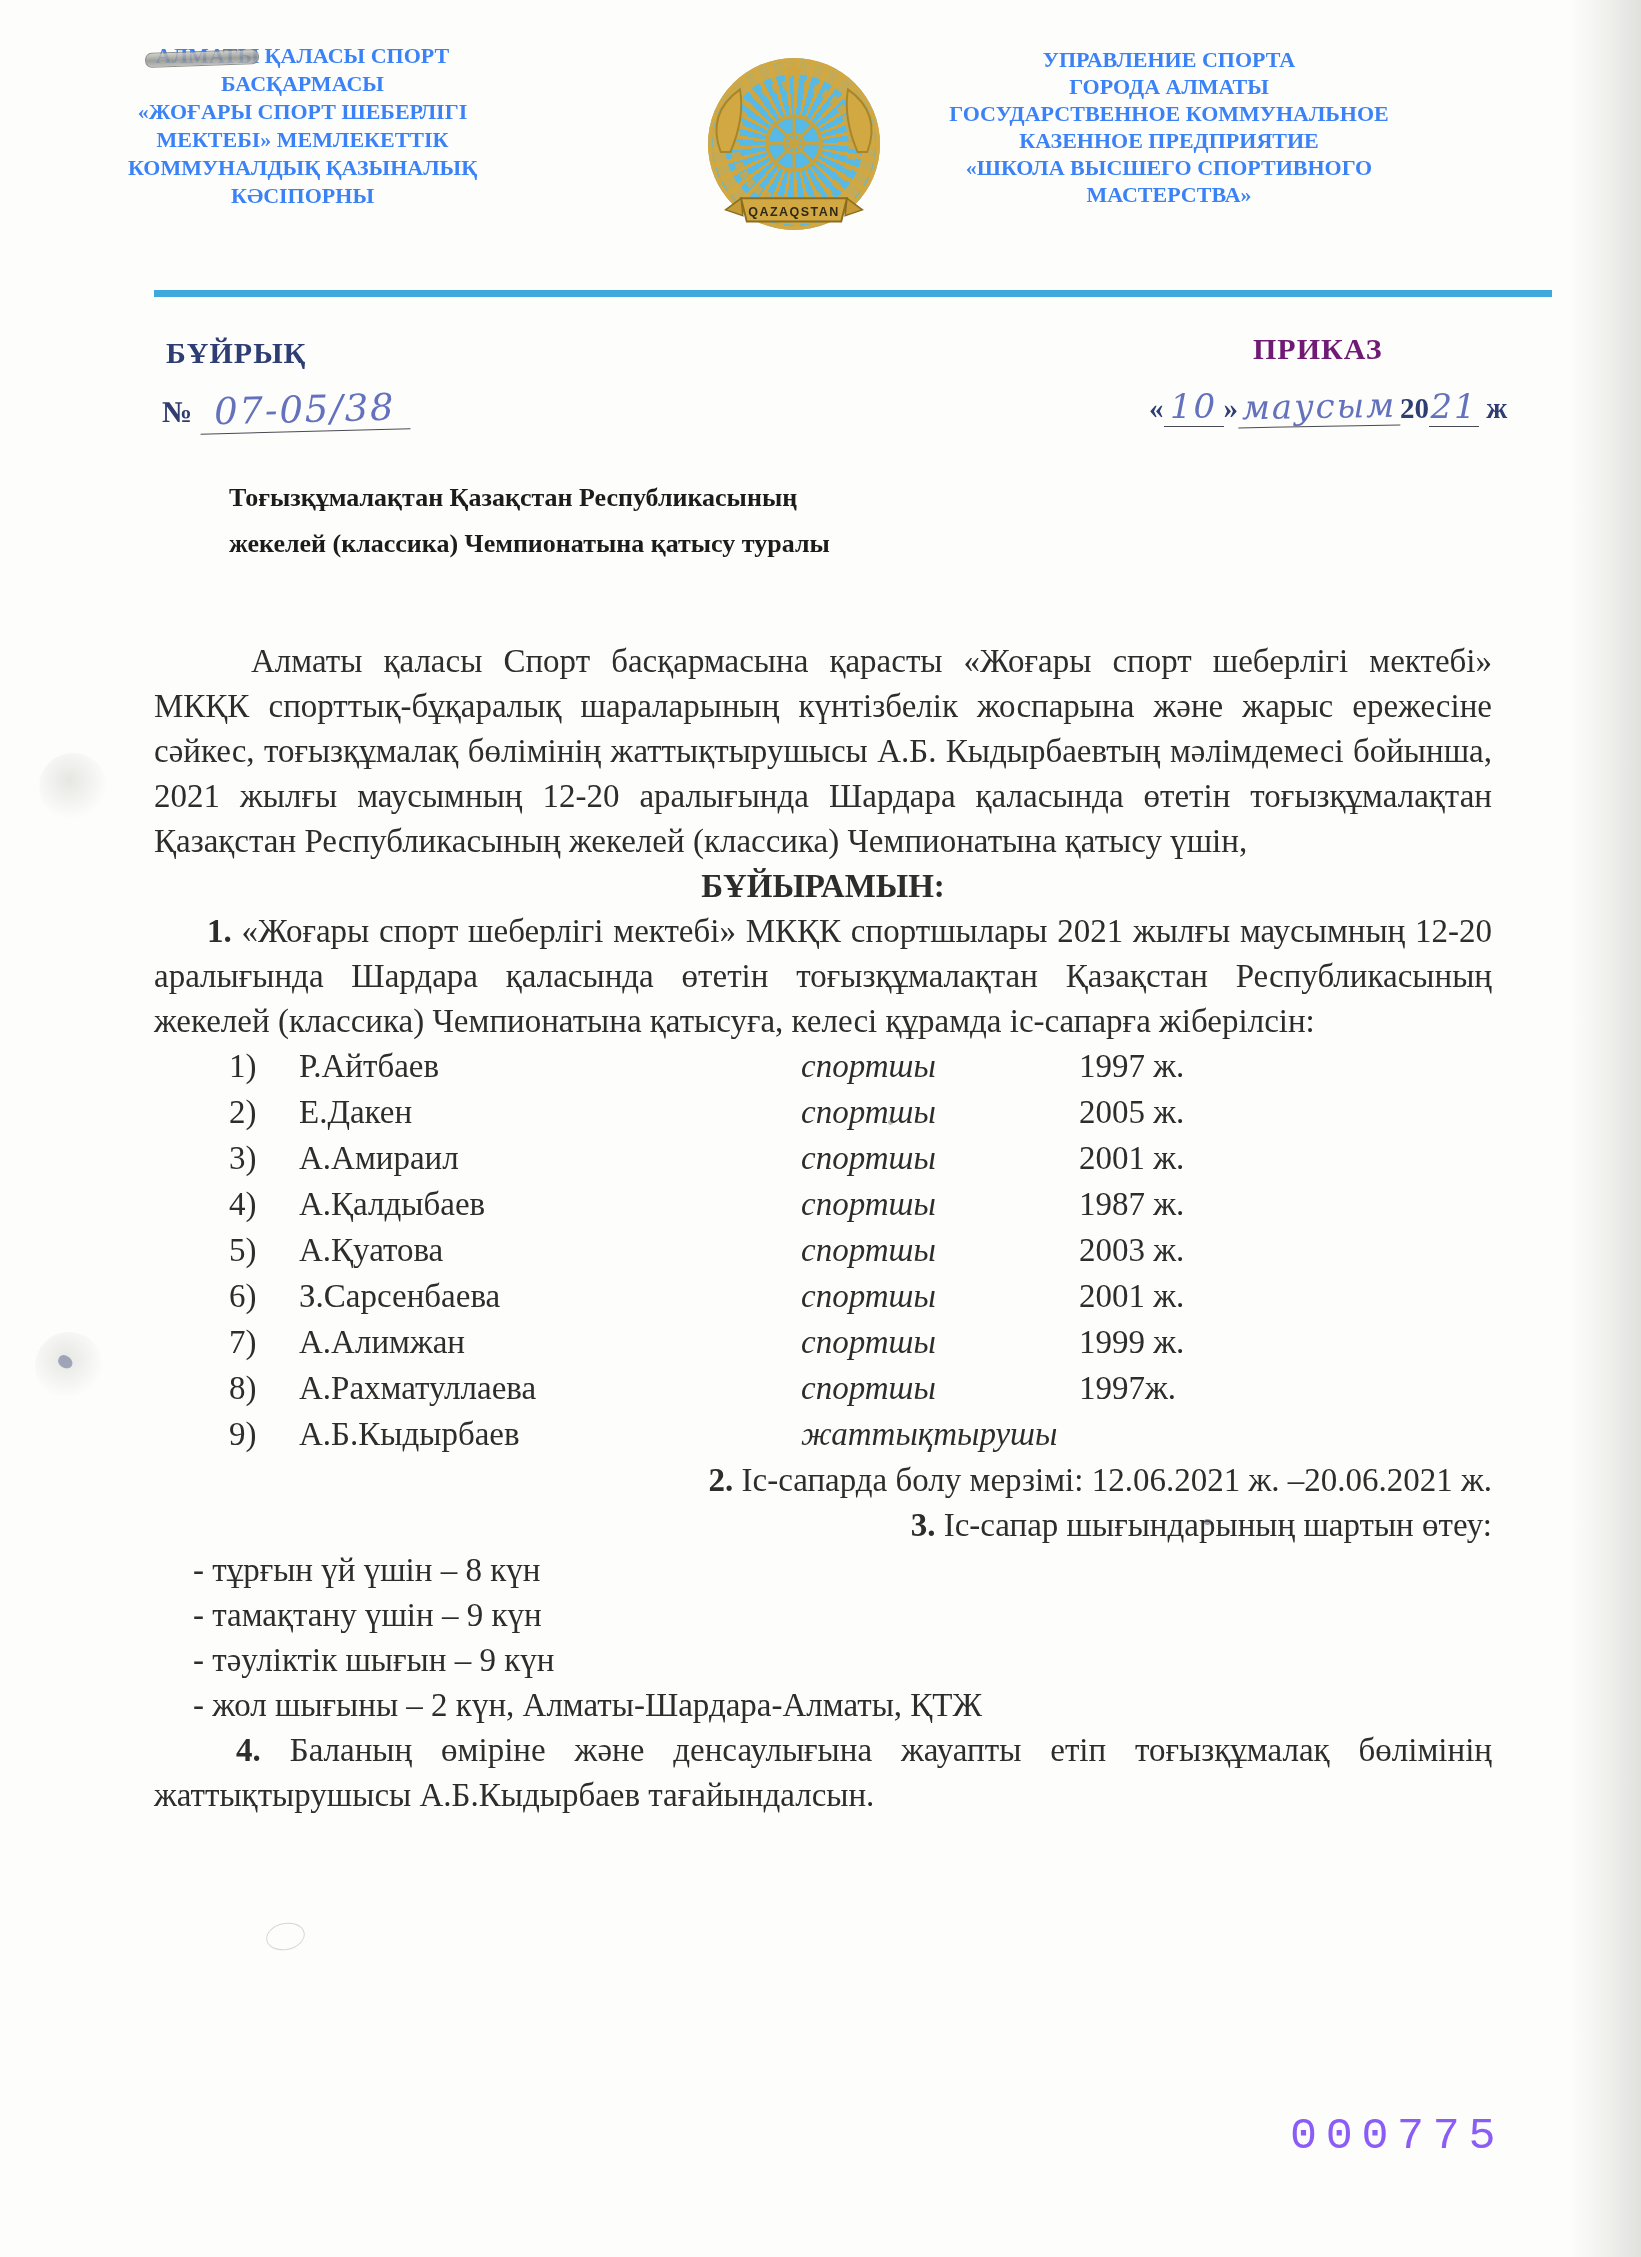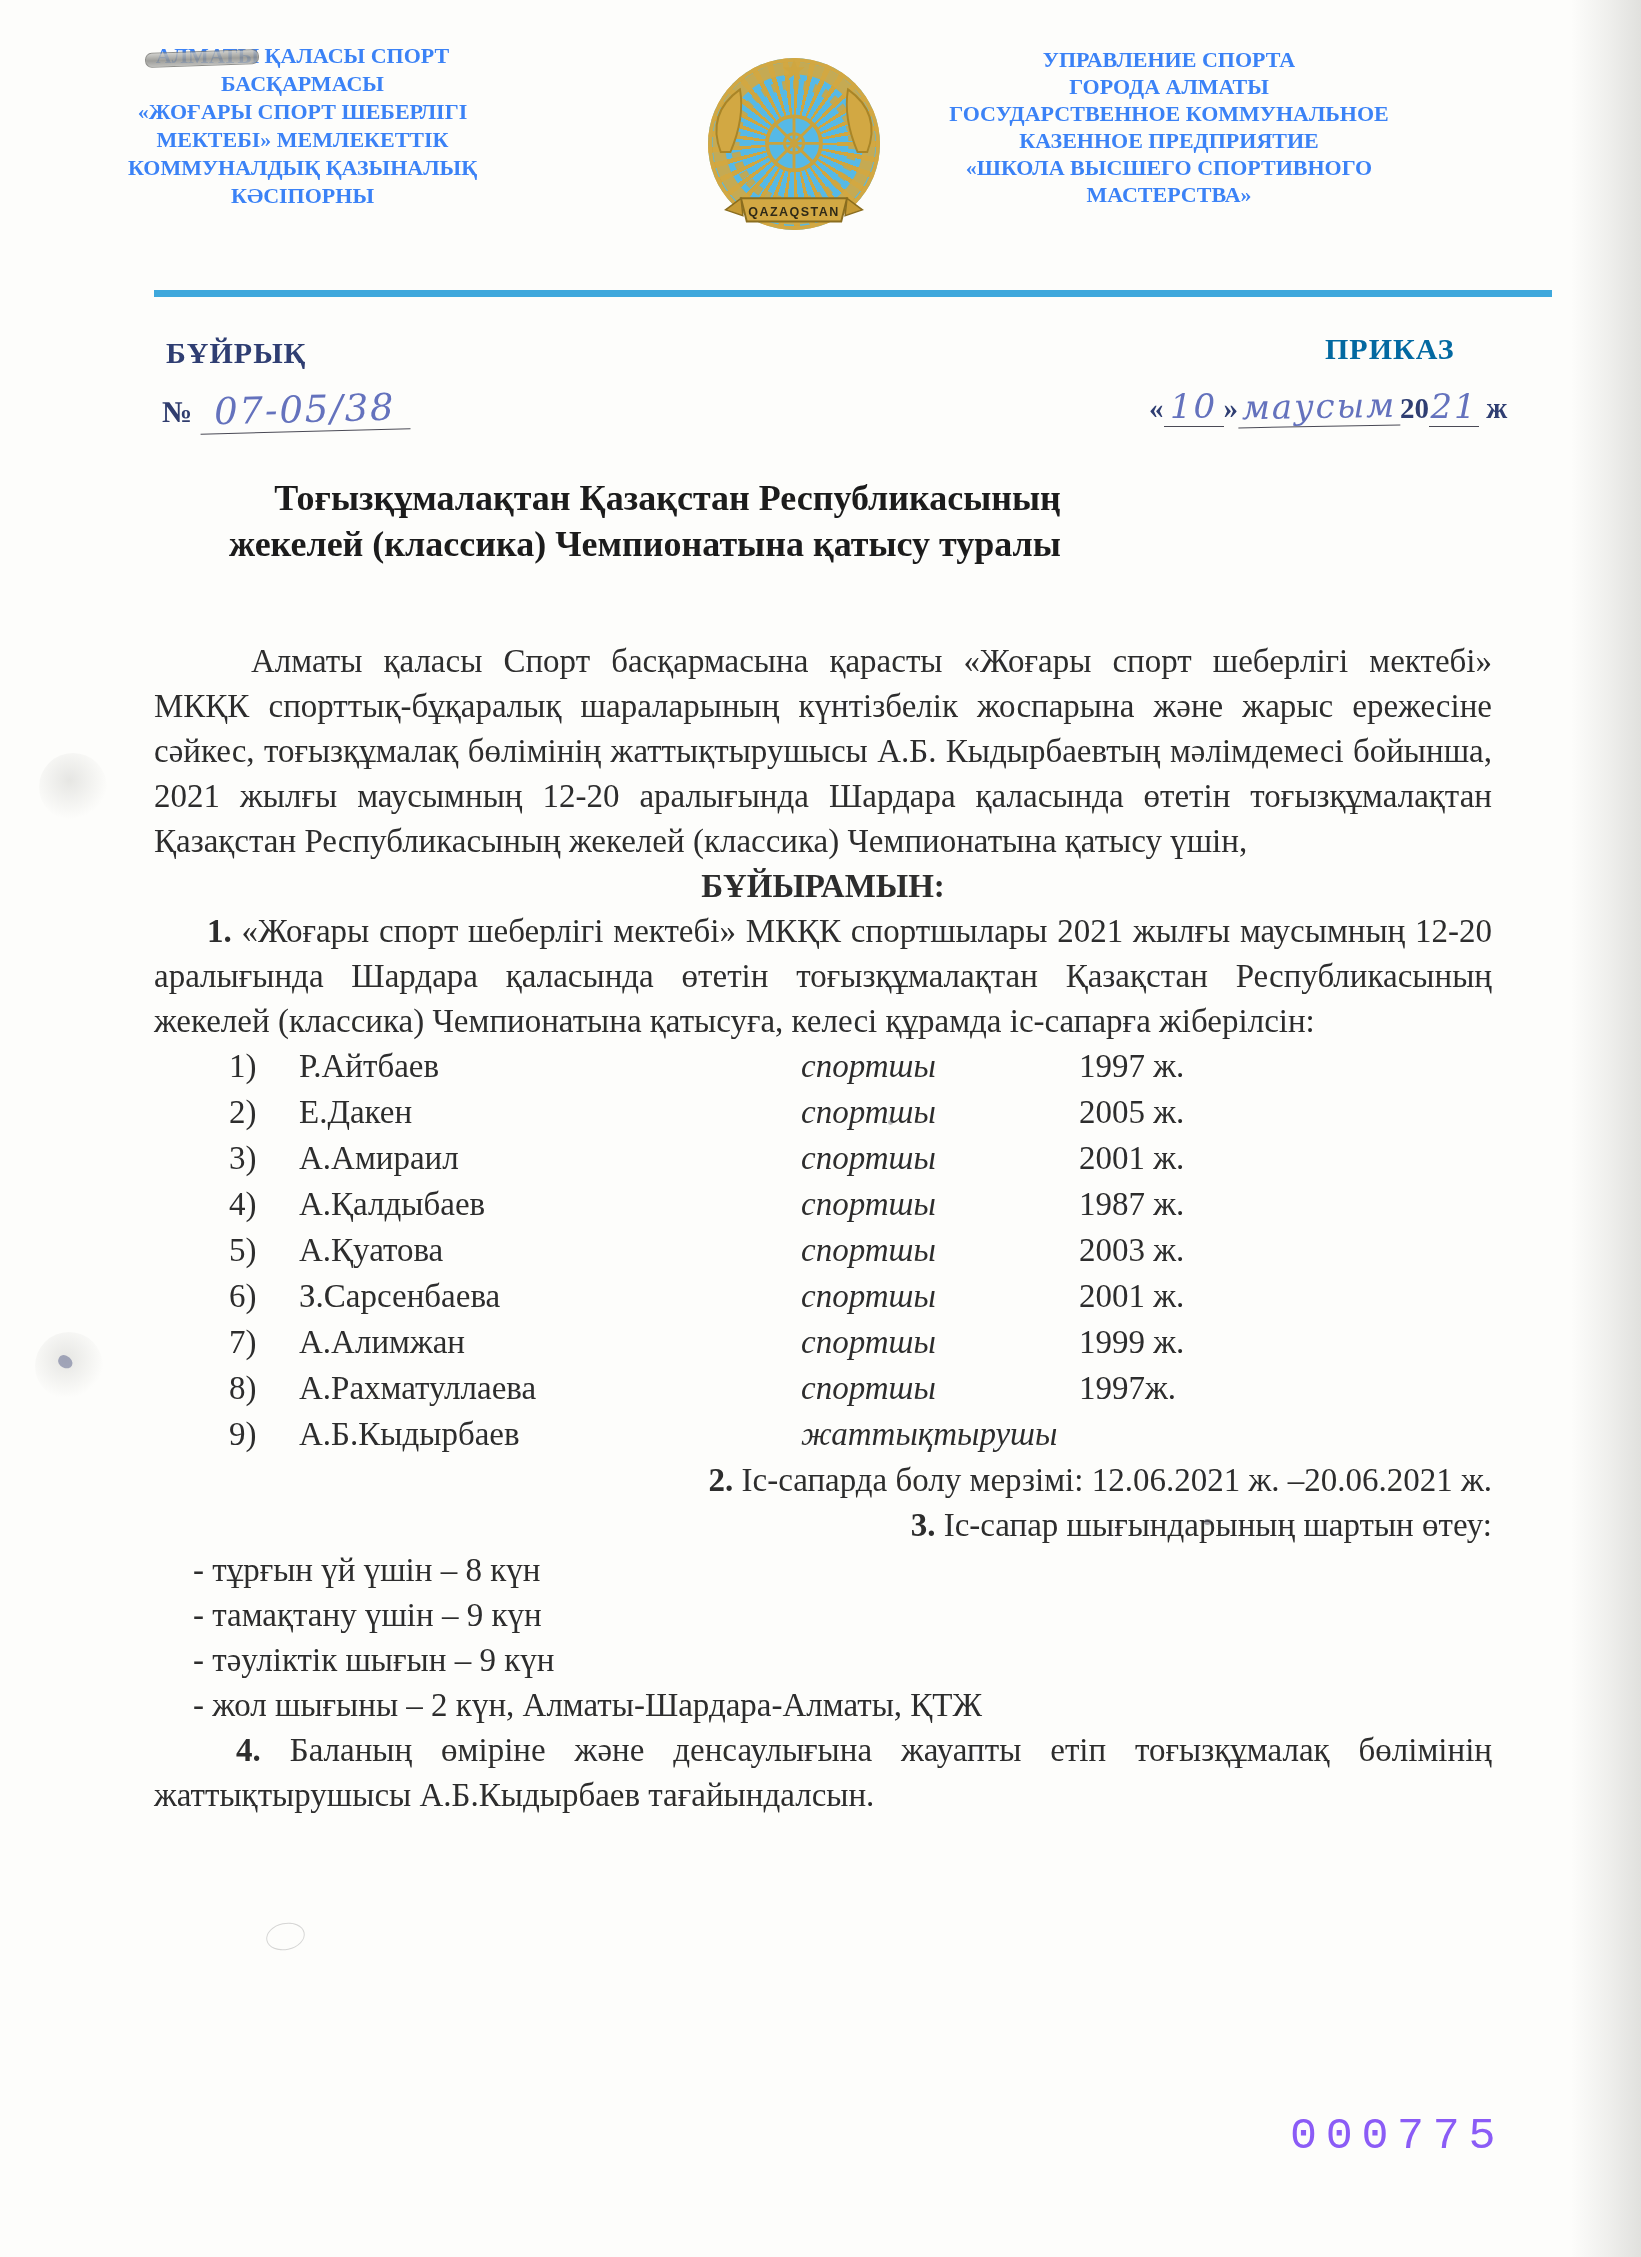--- a/index.html
+++ b/index.html
@@ -16,39 +16,39 @@
   .emblem{position:absolute;left:687px;top:46px;width:214px;height:214px;}
   .emblem-disc{
     position:absolute;left:21px;top:11.6px;width:172px;height:172px;border-radius:50%;
     background:repeating-conic-gradient(#cfa640 0deg 4deg,#56b9e6 4deg 11deg);
     box-shadow:0 0 0 3.9px #d2a843 inset;
   }
   .emblem svg{position:absolute;left:0;top:0;}
   .divider{position:absolute;left:154px;top:290px;width:1398px;height:6.8px;background:#3fa8dc;}
   
   .order-kk{position:absolute;left:166px;top:336px;font-size:30px;font-weight:bold;color:#2f3e72;letter-spacing:1px;}
-  .order-ru{position:absolute;left:1325px;top:332px;font-size:30px;font-weight:bold;color:#0369a1;letter-spacing:1px;}
+  .order-ru{position:absolute;left:1253px;top:332px;font-size:30px;font-weight:bold;color:#701a75;letter-spacing:1px;}
   .num-line{position:absolute;left:162px;top:388px;font-size:30px;}
   .num-prefix{font-weight:bold;color:#303d6e;}
   .hw{
     font-family:"DejaVu Serif",serif;font-style:italic;color:#6472bd;
     letter-spacing:1.9px;
   }
   .num-value{
     display:inline-block;min-width:198px;text-align:center;font-size:37px;
     border-bottom:1.9px solid #4a4a55;transform:rotate(-1.5deg);padding:0 5.8px 0 5.8px;
   }
   .date-line{position:absolute;left:1149px;top:386px;font-size:29px;color:#2f3e72;font-weight:bold;white-space:nowrap;}
   .date-line .hw{font-weight:normal;font-size:34px;}
   .u{display:inline-block;text-align:center;border-bottom:1.9px solid #4a4a55;}
   .u-day{min-width:60px;}
   .u-month{min-width:162px;transform:rotate(-1deg);}
   .u-year{min-width:50px;}
   
-  .doc-title{position:absolute;left:229px;top:475px;font-size:36px;font-weight:bold;color:#1c1c1c;line-height:46px;text-align:right;}
+  .doc-title{position:absolute;left:229px;top:475px;font-size:26px;font-weight:bold;color:#1c1c1c;line-height:46px;}
   .body-text{position:absolute;left:154px;top:639px;width:1338px;font-size:33px;line-height:45px;text-align:justify;}
   .body-text p{margin:0;}
   .p-indent{text-indent:97px;}
   .decree{font-weight:bold;text-align:center;}
   .lead-num{font-weight:bold;}
   .it1{text-indent:53px;}
   .it23{text-indent:72px;text-align:right;}
   .it45{text-indent:82px;}
   .ath-row{position:relative;height:46px;}
   .ath-row span{position:absolute;white-space:nowrap;}

